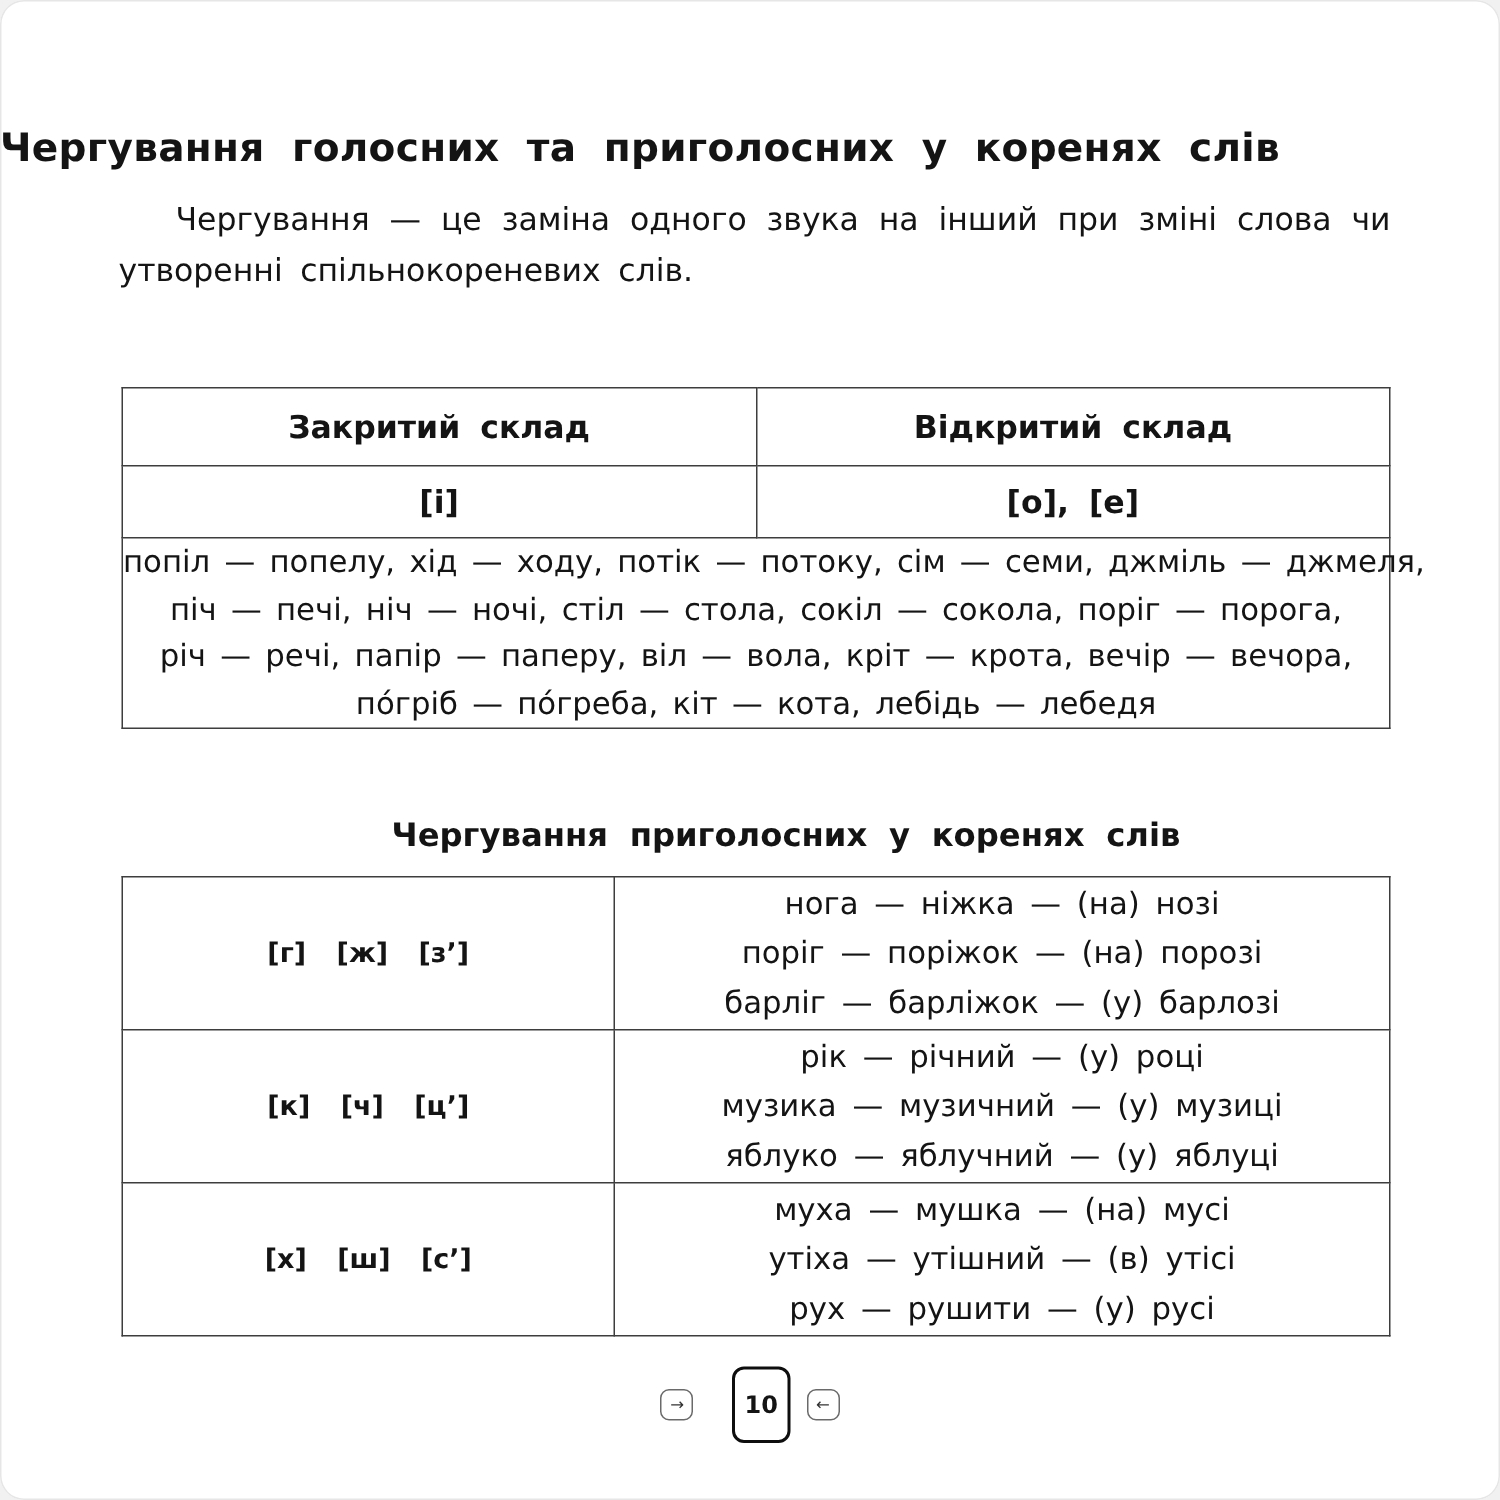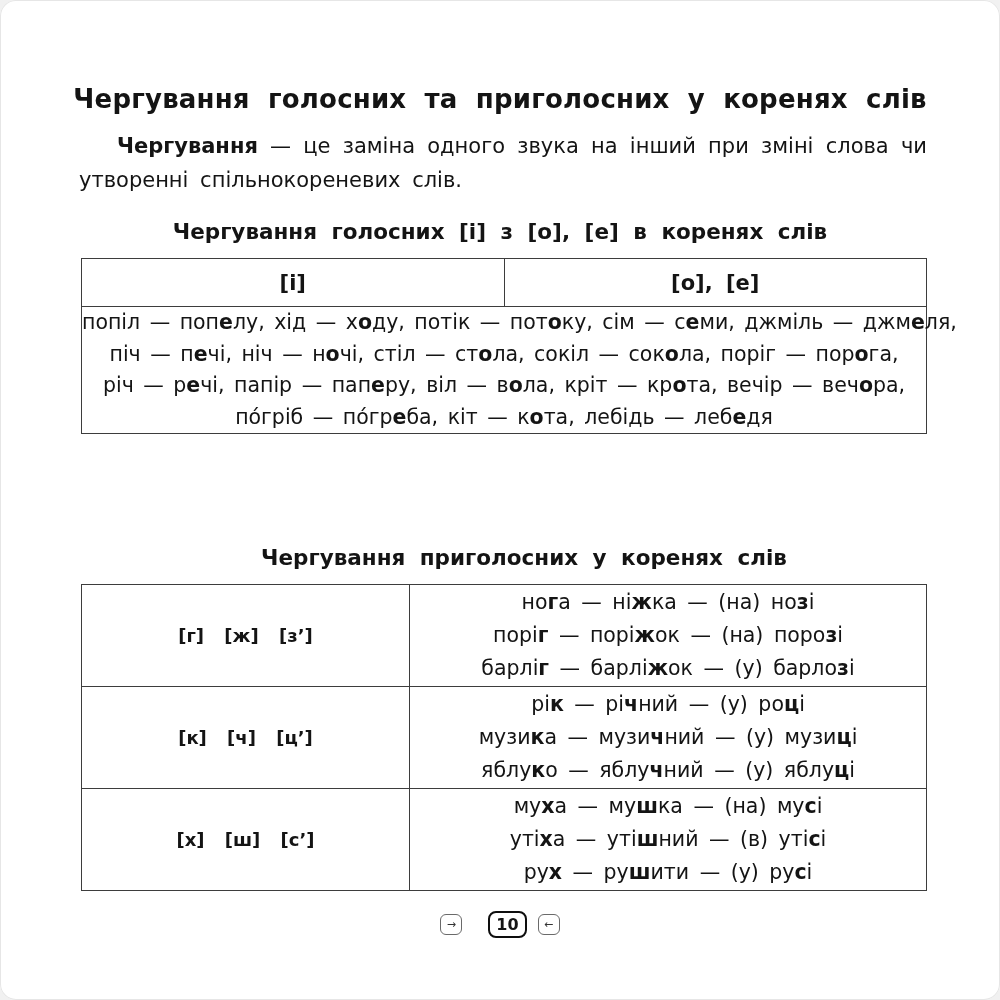--- a/index.html
+++ b/index.html
@@ -1,20 +1,20 @@
 <!DOCTYPE html>
 <html><head>
 <meta charset="utf-8">
 <style>
   html,body{margin:0;padding:0;background:#f1f1f1;}
   body{font-family:"DejaVu Sans","Liberation Sans",sans-serif;color:#141414;}
   .sheet{position:relative;width:1000px;height:1000px;background:#ffffff;
          border-radius:16px;margin:0 auto;overflow:hidden;
          box-shadow:0 0 0 1px #e6e6e6 inset;}
-  .page-title{position:absolute;top:84px;left:0;width:100%;text-align:center;
+  .page-title{position:absolute;top:84px;left:0;width:100%;text-align:left;
          font-size:26px;font-weight:bold;word-spacing:9px;letter-spacing:.2px;}
   .intro{position:absolute;top:129px;left:79px;width:848px;font-size:21px;
          line-height:34px;text-align:justify;text-indent:38px;word-spacing:5px;margin:0;}
   .sec-title{position:absolute;left:0;width:100%;text-align:center;
          font-weight:bold;font-size:21.5px;word-spacing:7px;}
   #sec1{top:219px;}
   #sec2{top:545px;padding-left:24px;}
   table{position:absolute;left:81px;width:846px;border-collapse:collapse;
         table-layout:fixed;font-size:20.5px;}
   #vtable{top:258px;}
@@ -25,42 +25,45 @@
   .examples-cell{height:126px;}
   .examples-cell .line{line-height:31.5px;white-space:nowrap;word-spacing:3px;}
   #ctable td{height:101px;}
   #ctable .snd{font-weight:bold;font-size:18px;word-spacing:14px;}
   #ctable .line{line-height:33px;white-space:nowrap;word-spacing:4px;}
   .footer{position:absolute;top:911px;left:0;width:100%;display:flex;
           justify-content:center;align-items:center;gap:11px;}
   .nav-btn{width:20px;height:19px;border:1.4px solid #6a6a6a;border-radius:6px;
            display:flex;align-items:center;justify-content:center;
            font-size:11px;line-height:1;color:#333;background:#fff;cursor:pointer;}
-  .page-badge{min-width:18px;height:23px;padding:0 6px;border:2.4px solid #0e0e0e;
+  .page-badge{min-width:18px;height:23px;padding:12px 6px;border:2.4px solid #0e0e0e;
            border-radius:8px;display:flex;align-items:center;justify-content:center;
            font-weight:bold;font-size:16px;background:#fff;margin-left:15px;}
-  b{font-weight:bold;}
+  b{font-weight:normal;}
 </style>
 </head>
 <body>
 
 <div class="sheet">
 
   <div class="page-title">Чергування голосних та приголосних у коренях слів</div>
 
   <p class="intro"><b>Чергування</b><span> — це заміна одного звука на інший при зміні слова чи утворенні спільнокореневих слів.</span></p>
 
-  <div class="sec-title" id="sec1">Чергування голосних [і] з [о], [е] в коренях слів</div>
 
   <table id="vtable">
     <colgroup>
         <col style="width:50%">
         <col style="width:50%">
       </colgroup>
     <tbody>
+        <tr>
+      <th>Закритий склад</th>
+      <th>Відкритий склад</th>
+    </tr>
     <tr class="sounds-row">
       <td>[і]</td>
       <td>[о], [е]</td>
     </tr>
     <tr>
       <td class="examples-cell" colspan="2">
         <div class="line">попіл — поп<b>е</b>лу, хід — х<b>о</b>ду, потік — пот<b>о</b>ку, сім — с<b>е</b>ми, джміль — джм<b>е</b>ля,</div>
         <div class="line">піч — п<b>е</b>чі, ніч — н<b>о</b>чі, стіл — ст<b>о</b>ла, сокіл — сок<b>о</b>ла, поріг — пор<b>о</b>га,</div>
         <div class="line">річ — р<b>е</b>чі, папір — пап<b>е</b>ру, віл — в<b>о</b>ла, кріт — кр<b>о</b>та, вечір — веч<b>о</b>ра,</div>
         <div class="line">по́гріб — по́гр<b>е</b>ба, кіт — к<b>о</b>та, лебідь — леб<b>е</b>дя</div>

